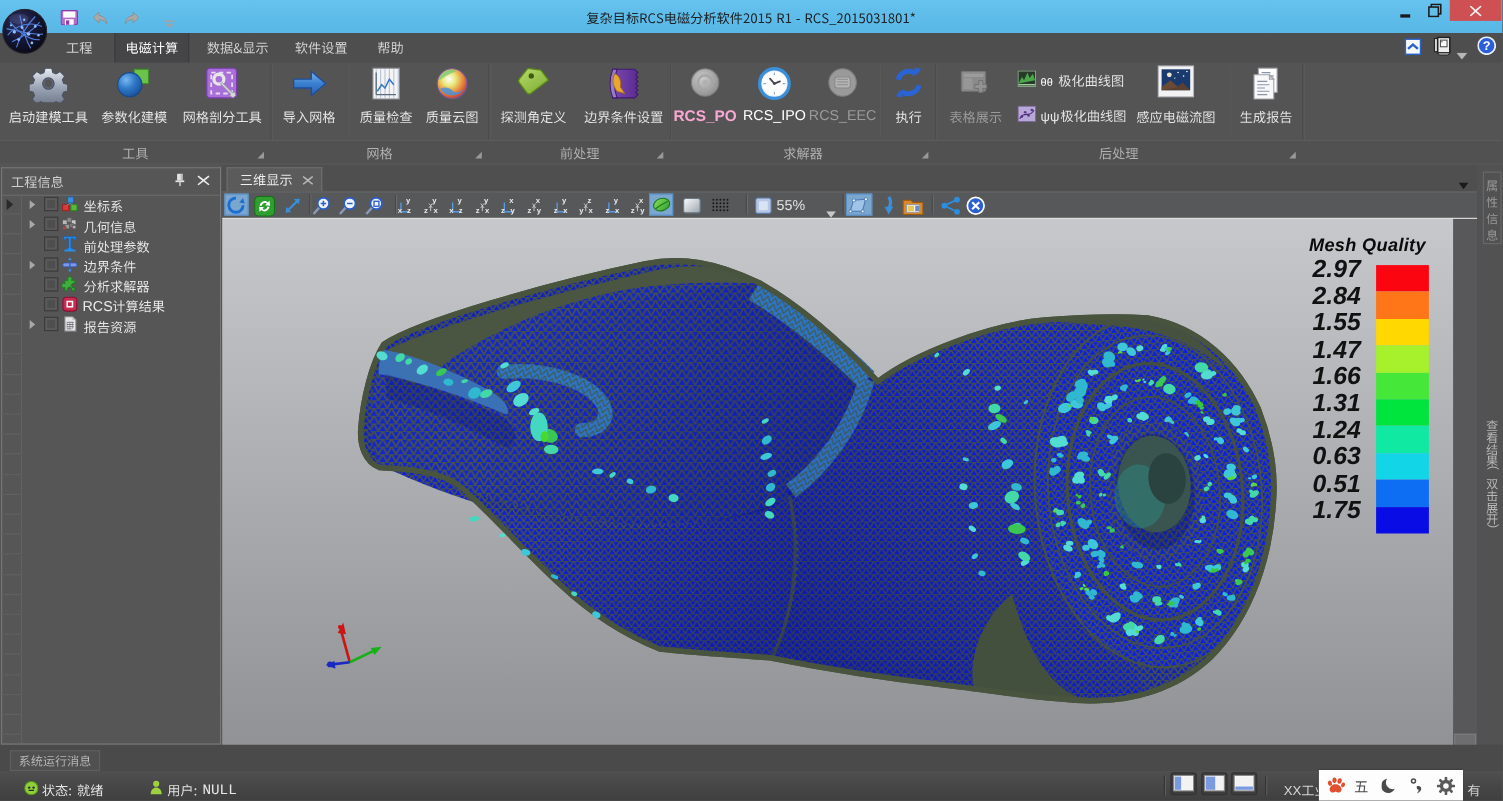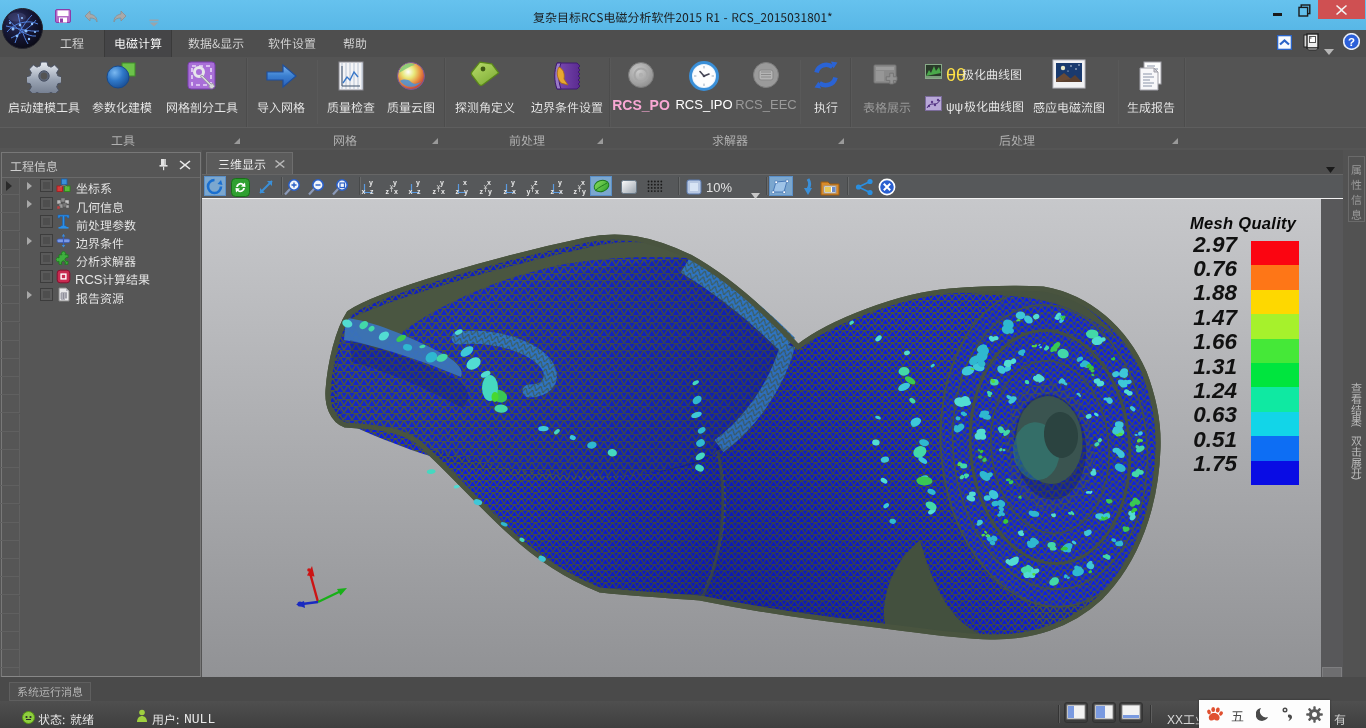--- a/index.html
+++ b/index.html
@@ -438,21 +438,21 @@
         <path transform="translate(0 0)" d="M3 0.9C3.3 0.8 3.7 0.6 7.1 -0.5C7 -0.6 7 -1 6.9 -1.2L4 -0.4L4 -3C4.7 -3.5 5.4 -4 5.9 -4.6C6.8 -2.1 8.5 -0.3 11 0.6C11.1 0.3 11.4 0 11.6 -0.2C10.4 -0.6 9.4 -1.2 8.6 -1.9C9.3 -2.4 10.2 -3 10.9 -3.6L10.2 -4.2C9.6 -3.6 8.8 -3 8.1 -2.5C7.5 -3.1 7.1 -3.8 6.8 -4.6L11.2 -4.6L11.2 -5.4L6.4 -5.4L6.4 -6.5L10.3 -6.5L10.3 -7.2L6.4 -7.2L6.4 -8.2L10.8 -8.2L10.8 -9L6.4 -9L6.4 -10.1L5.5 -10.1L5.5 -9L1.3 -9L1.3 -8.2L5.5 -8.2L5.5 -7.2L1.9 -7.2L1.9 -6.5L5.5 -6.5L5.5 -5.4L0.8 -5.4L0.8 -4.6L4.8 -4.6C3.6 -3.6 1.9 -2.7 0.4 -2.2C0.6 -2 0.9 -1.7 1 -1.5C1.7 -1.7 2.4 -2 3.1 -2.4L3.1 -0.7C3.1 -0.2 2.8 0 2.6 0.1C2.8 0.3 3 0.7 3 0.9Z"></path>
         <path transform="translate(12 0)" d="M6.9 -8L9.5 -8C9.2 -7.2 8.7 -6.6 8.1 -6C7.5 -6.5 7.1 -7.2 6.8 -7.8ZM2.4 -10.1L2.4 -7.5L0.6 -7.5L0.6 -6.7L2.3 -6.7C1.9 -5 1.1 -3.1 0.3 -2.1C0.5 -1.9 0.7 -1.5 0.8 -1.3C1.4 -2.1 2 -3.4 2.4 -4.8L2.4 0.9L3.3 0.9L3.3 -5.1C3.6 -4.6 4.1 -3.9 4.3 -3.6L4.8 -4.3C4.6 -4.6 3.6 -5.8 3.3 -6.1L3.3 -6.7L4.6 -6.7L4.4 -6.4C4.6 -6.3 4.9 -6 5.1 -5.8C5.5 -6.2 5.9 -6.6 6.3 -7.1C6.6 -6.5 7 -5.9 7.5 -5.4C6.5 -4.5 5.3 -3.9 4.1 -3.5C4.3 -3.3 4.5 -3 4.6 -2.8C4.9 -2.9 5.2 -3 5.5 -3.1L5.5 1L6.4 1L6.4 0.4L9.7 0.4L9.7 0.9L10.6 0.9L10.6 -3.2L11.2 -3C11.3 -3.3 11.5 -3.6 11.7 -3.8C10.5 -4.1 9.5 -4.7 8.7 -5.4C9.6 -6.3 10.2 -7.3 10.7 -8.6L10.1 -8.8L9.9 -8.8L7.3 -8.8C7.5 -9.1 7.7 -9.5 7.8 -9.9L7 -10.1C6.5 -8.9 5.7 -7.7 4.8 -6.8L4.8 -7.5L3.3 -7.5L3.3 -10.1ZM6.4 -0.3L6.4 -2.7L9.7 -2.7L9.7 -0.3ZM6.1 -3.4C6.8 -3.8 7.5 -4.3 8.1 -4.8C8.7 -4.3 9.4 -3.8 10.2 -3.4Z"></path>
         <path transform="translate(24 0)" d="M3.8 1L3.8 1C4 0.8 4.4 0.7 7.4 0C7.4 -0.2 7.4 -0.6 7.4 -0.8L4.8 -0.2L4.8 -2.7L6.5 -2.7C7.3 -0.8 8.8 0.4 11 1C11.1 0.7 11.3 0.4 11.5 0.2C10.5 0 9.6 -0.4 8.8 -0.9C9.5 -1.2 10.2 -1.7 10.8 -2.1L10.1 -2.6C9.6 -2.2 8.9 -1.7 8.3 -1.4C7.9 -1.8 7.6 -2.2 7.3 -2.7L11.4 -2.7L11.4 -3.5L8.9 -3.5L8.9 -4.7L10.9 -4.7L10.9 -5.5L8.9 -5.5L8.9 -6.6L8 -6.6L8 -5.5L5.6 -5.5L5.6 -6.6L4.8 -6.6L4.8 -5.5L3 -5.5L3 -4.7L4.8 -4.7L4.8 -3.5L2.7 -3.5L2.7 -2.7L4 -2.7L4 -0.7C4 -0.2 3.6 0.1 3.4 0.2C3.5 0.4 3.7 0.8 3.8 1ZM5.6 -4.7L8 -4.7L8 -3.5L5.6 -3.5ZM2.6 -8.7L9.8 -8.7L9.8 -7.5L2.6 -7.5ZM1.7 -9.5L1.7 -6C1.7 -4.1 1.6 -1.4 0.4 0.5C0.6 0.6 1 0.8 1.2 1C2.4 -1 2.6 -3.9 2.6 -6L2.6 -6.7L10.7 -6.7L10.7 -9.5Z"></path>
         <path transform="translate(36 0)" d="M2.8 -4.2C2.3 -2.9 1.4 -1.5 0.4 -0.7C0.6 -0.6 1.1 -0.3 1.2 -0.1C2.2 -1.1 3.1 -2.5 3.7 -4ZM8.2 -3.8C9.1 -2.7 10 -1.1 10.3 -0.1L11.2 -0.5C10.8 -1.5 9.9 -3.1 9 -4.2ZM1.8 -9.2L1.8 -8.3L10.2 -8.3L10.2 -9.2ZM0.7 -6.3L0.7 -5.4L5.5 -5.4L5.5 -0.2C5.5 0 5.5 0 5.2 0C5 0 4.2 0 3.4 0C3.6 0.3 3.7 0.7 3.7 0.9C4.8 0.9 5.5 0.9 5.9 0.8C6.4 0.6 6.5 0.4 6.5 -0.2L6.5 -5.4L11.3 -5.4L11.3 -6.3Z"></path>
       </svg></div>
     <div class="abs" style="left:925px;top:64px;"><svg width="17" height="15" viewBox="0 0 17 15">
         <rect x="0.5" y="0.5" width="16" height="14" fill="#2a3a2a" stroke="#8a8"></rect>
         <path d="M1 12 l3-6 2 3 3-7 2 5 3-4 2 6z" fill="#4aa84a"></path>
         <path d="M1 13 h15" stroke="#cfc" stroke-width="1"></path>
       </svg></div>
-    <div class="abs" style="left:946px;top:65px;"><span style="font-size:18px;color:#fde047;font-family:'Liberation Sans'">θθ</span></div>
+    <div class="abs" style="left:946px;top:65px;"><span style="font-size:10px;color:#ffffff;font-family:'Liberation Sans'">θθ</span></div>
     <div class="abs" style="left:962px;top:65px;"><svg class="ct" style="vertical-align:-0.21em" width="60" height="15" viewBox="0 -12 60 15" fill="#e8e8e8">
         <path transform="translate(0 0)" d="M2.4 -10.1L2.4 -7.8L0.7 -7.8L0.7 -6.9L2.3 -6.9C1.9 -5.3 1.1 -3.4 0.4 -2.4C0.5 -2.1 0.8 -1.8 0.9 -1.5C1.4 -2.3 1.9 -3.6 2.4 -4.9L2.4 0.9L3.2 0.9L3.2 -5.5C3.5 -4.9 3.9 -4.1 4.1 -3.8L4.6 -4.4C4.4 -4.8 3.5 -6.2 3.2 -6.6L3.2 -6.9L4.5 -6.9L4.5 -7.8L3.2 -7.8L3.2 -10.1ZM4.6 -9.3L4.6 -8.5L6 -8.5C5.9 -4.5 5.4 -1.4 3.5 0.4C3.7 0.6 4.1 0.8 4.2 1C5.5 -0.3 6.1 -2 6.5 -4.2C6.9 -3.1 7.4 -2.2 8.1 -1.4C7.4 -0.7 6.6 -0.1 5.8 0.3C6 0.4 6.3 0.8 6.4 1C7.2 0.6 8 0 8.7 -0.7C9.3 0 10.1 0.5 11 0.9C11.1 0.7 11.4 0.4 11.6 0.2C10.7 -0.2 9.9 -0.7 9.2 -1.4C10.1 -2.5 10.8 -4 11.1 -5.8L10.6 -6.1L10.4 -6L9.1 -6C9.4 -7 9.7 -8.3 9.9 -9.3ZM6.9 -8.5L8.9 -8.5C8.6 -7.3 8.3 -6.1 8 -5.2L10.1 -5.2C9.8 -4 9.3 -2.9 8.7 -2.1C7.8 -3.1 7.1 -4.5 6.7 -6C6.8 -6.8 6.8 -7.6 6.9 -8.5Z"></path>
         <path transform="translate(12 0)" d="M10.4 -8.3C9.6 -7.1 8.4 -5.9 7.2 -4.9L7.2 -9.9L6.2 -9.9L6.2 -4.2C5.4 -3.6 4.6 -3.1 3.9 -2.8C4.1 -2.6 4.4 -2.3 4.5 -2.1C5.1 -2.4 5.6 -2.7 6.2 -3L6.2 -1C6.2 0.4 6.6 0.7 7.8 0.7C8 0.7 9.6 0.7 9.9 0.7C11.2 0.7 11.4 0 11.5 -2.3C11.3 -2.4 10.9 -2.6 10.6 -2.7C10.6 -0.7 10.5 -0.2 9.8 -0.2C9.5 -0.2 8.1 -0.2 7.8 -0.2C7.3 -0.2 7.2 -0.3 7.2 -0.9L7.2 -3.7C8.7 -4.8 10.2 -6.2 11.3 -7.8ZM3.8 -10.1C3 -8.2 1.8 -6.5 0.5 -5.3C0.7 -5.1 1 -4.6 1.1 -4.4C1.6 -4.9 2 -5.4 2.5 -6L2.5 1L3.4 1L3.4 -7.4C3.9 -8.2 4.3 -9 4.6 -9.8Z"></path>
         <path transform="translate(24 0)" d="M7 -10L7 -7.7L4.9 -7.7L4.9 -10L4.1 -10L4.1 -7.7L1.2 -7.7L1.2 1L2 1L2 0.2L10 0.2L10 0.9L10.9 0.9L10.9 -7.7L7.8 -7.7L7.8 -10ZM2 -0.7L2 -3.3L4.1 -3.3L4.1 -0.7ZM10 -0.7L7.8 -0.7L7.8 -3.3L10 -3.3ZM4.9 -0.7L4.9 -3.3L7 -3.3L7 -0.7ZM2 -4.2L2 -6.8L4.1 -6.8L4.1 -4.2ZM10 -4.2L7.8 -4.2L7.8 -6.8L10 -6.8ZM4.9 -4.2L4.9 -6.8L7 -6.8L7 -4.2Z"></path>
         <path transform="translate(36 0)" d="M0.6 -0.6L0.8 0.2C1.9 -0.1 3.4 -0.6 4.8 -1L4.6 -1.7C3.2 -1.3 1.6 -0.9 0.6 -0.6ZM8.4 -9.4C9 -9.1 9.8 -8.6 10.2 -8.3L10.7 -8.8C10.3 -9.2 9.6 -9.6 9 -9.9ZM0.9 -5.1C1 -5.2 1.3 -5.2 2.8 -5.4C2.3 -4.6 1.8 -4 1.6 -3.8C1.2 -3.4 0.9 -3.1 0.6 -3C0.8 -2.8 0.9 -2.4 0.9 -2.2C1.2 -2.3 1.6 -2.4 4.6 -3.1C4.6 -3.2 4.6 -3.6 4.6 -3.8L2.2 -3.4C3.1 -4.5 4 -5.8 4.8 -7.1L4.1 -7.6C3.8 -7.1 3.6 -6.7 3.3 -6.2L1.8 -6.1C2.5 -7.1 3.2 -8.4 3.7 -9.6L2.9 -10C2.4 -8.6 1.5 -7.1 1.2 -6.7C1 -6.3 0.8 -6 0.6 -5.9C0.7 -5.7 0.8 -5.3 0.9 -5.1ZM10.6 -4.2C10.2 -3.4 9.5 -2.7 8.7 -2.1C8.5 -2.8 8.4 -3.5 8.3 -4.4L11.3 -5L11.2 -5.8L8.1 -5.2C8.1 -5.7 8 -6.2 8 -6.8L11 -7.2L10.8 -8L7.9 -7.6C7.9 -8.4 7.9 -9.2 7.9 -10.1L7 -10.1C7 -9.2 7 -8.3 7.1 -7.5L5.2 -7.2L5.3 -6.4L7.1 -6.7C7.2 -6.1 7.2 -5.6 7.3 -5.1L5 -4.6L5.1 -3.8L7.4 -4.2C7.5 -3.2 7.7 -2.3 8 -1.6C7 -0.9 5.8 -0.4 4.6 0C4.8 0.2 5 0.5 5.1 0.7C6.3 0.3 7.3 -0.2 8.3 -0.8C8.8 0.3 9.4 0.9 10.3 0.9C11.1 0.9 11.4 0.5 11.6 -0.8C11.4 -0.9 11.1 -1.1 10.9 -1.3C10.8 -0.2 10.7 0 10.4 0C9.9 0 9.4 -0.4 9 -1.3C10 -2 10.8 -2.9 11.4 -3.8Z"></path>
         <path transform="translate(48 0)" d="M4.5 -3.3C5.5 -3.1 6.7 -2.7 7.4 -2.4L7.7 -3C7.1 -3.3 5.8 -3.7 4.9 -3.9ZM3.3 -1.8C5 -1.6 7 -1.1 8.2 -0.7L8.6 -1.4C7.4 -1.8 5.3 -2.3 3.7 -2.4ZM1 -9.6L1 1L1.9 1L1.9 0.5L10.1 0.5L10.1 1L11 1L11 -9.6ZM1.9 -0.3L1.9 -8.7L10.1 -8.7L10.1 -0.3ZM5 -8.5C4.4 -7.5 3.3 -6.6 2.3 -6C2.5 -5.8 2.8 -5.6 2.9 -5.4C3.3 -5.7 3.7 -6 4 -6.3C4.4 -5.9 4.8 -5.5 5.3 -5.2C4.3 -4.7 3.2 -4.4 2.1 -4.2C2.2 -4 2.4 -3.6 2.5 -3.4C3.7 -3.7 5 -4.1 6.1 -4.8C7.1 -4.2 8.2 -3.8 9.4 -3.6C9.5 -3.8 9.7 -4.1 9.9 -4.2C8.8 -4.4 7.8 -4.8 6.8 -5.2C7.7 -5.8 8.5 -6.5 9 -7.3L8.5 -7.6L8.3 -7.5L5.2 -7.5C5.4 -7.8 5.6 -8 5.7 -8.2ZM4.5 -6.8L4.6 -6.8L7.7 -6.8C7.3 -6.4 6.7 -6 6.1 -5.6C5.5 -5.9 4.9 -6.3 4.5 -6.8Z"></path>
       </svg></div>
     <div class="abs" style="left:925px;top:96px;"><svg width="17" height="15" viewBox="0 0 17 15">
         <rect x="0.5" y="0.5" width="16" height="14" fill="#b8a8d8" stroke="#7a6a9a"></rect>
         <g fill="#5a3a8a">
@@ -864,21 +864,21 @@
         <circle cx="15.3" cy="3.5" r="0.9" fill="#1a1a1a"></circle>
         <circle cx="15.3" cy="6.7" r="0.9" fill="#1a1a1a"></circle>
         <circle cx="15.3" cy="9.9" r="0.9" fill="#1a1a1a"></circle>
         <circle cx="15.3" cy="13.1" r="0.9" fill="#1a1a1a"></circle>
       </svg></div>
     <div class="vsep" style="left:678px;top:177px"></div>
     <div class="abs" style="left:686px;top:179px;"><svg width="16" height="16" viewBox="0 0 16 16">
         <rect x="1" y="1" width="14" height="14" rx="2" fill="#b8c8e2" stroke="#5a7ab0"></rect>
         <rect x="4" y="4" width="8" height="8" fill="#d8e4f4"></rect>
       </svg></div>
-    <div class="abs" style="left:706px;top:178px;"><span style="font-size:13px;color:#e2e2e2;font-family:'Liberation Sans'">10%</span></div>
+    <div class="abs" style="left:706px;top:178px;"><span style="font-size:13px;color:#e2e2e2;font-family:'Liberation Sans'">55%</span></div>
     <div class="abs" style="left:751px;top:185px;"><svg width="9" height="6" viewBox="0 0 9 6">
         <path d="M0 0h9L4.5 6z" fill="#c8c8c8"></path>
       </svg></div>
     <div class="vsep" style="left:766px;top:177px"></div>
     <div class="vbtn-sel" style="left:769px;top:176px;width:24px;height:20px"></div>
     <div class="abs" style="left:771px;top:178px;"><svg width="19" height="18" viewBox="0 0 19 18">
         <path d="M2 14 L5 4 L16 3 L13 14z" fill="#9fc4e8" stroke="#4a7ab8"></path>
         <g fill="#fff" stroke="#4a7ab8" stroke-width="0.6">
           <rect x="1" y="13" width="2.4" height="2.4"></rect>
           <rect x="4" y="3" width="2.4" height="2.4"></rect>
@@ -1466,22 +1466,22 @@
 <path d="M318 602 L341 591" stroke="#18b018"></path>
           <path d="M347 588 l-10 1 3.5 6.5z" fill="#18b018" stroke="none"></path>
 <path d="M318 602 L302 604" stroke="#1a2ac0"></path>
           <path d="M296 604.5 l8-3.5 1 7z" fill="#1a2ac0" stroke="none"></path>
 <circle cx="309" cy="570" r="1.8" fill="#cc1414" stroke="none"></circle>
           <circle cx="300" cy="604" r="2.6" fill="#1a2ac0" stroke="none"></circle>
         </g>
       </svg>
       <div class="abs" style="left:988px;top:15px;font-family:'Liberation Sans';font-weight:bold;font-style:italic;font-size:16.5px;color:#0a0a0a;letter-spacing:0.3px">Mesh Quality</div>
       <div class="abs" style="left:933px;top:33.5px;width:102px;text-align:right;font-family:'Liberation Sans';font-weight:bold;font-style:italic;font-size:22.5px;color:#111;line-height:24.4px">2.97</div>
-      <div class="abs" style="left:933px;top:57.9px;width:102px;text-align:right;font-family:'Liberation Sans';font-weight:bold;font-style:italic;font-size:22.5px;color:#111;line-height:24.4px">0.76</div>
-      <div class="abs" style="left:933px;top:82.3px;width:102px;text-align:right;font-family:'Liberation Sans';font-weight:bold;font-style:italic;font-size:22.5px;color:#111;line-height:24.4px">1.88</div>
+      <div class="abs" style="left:933px;top:57.9px;width:102px;text-align:right;font-family:'Liberation Sans';font-weight:bold;font-style:italic;font-size:22.5px;color:#111;line-height:24.4px">2.84</div>
+      <div class="abs" style="left:933px;top:82.3px;width:102px;text-align:right;font-family:'Liberation Sans';font-weight:bold;font-style:italic;font-size:22.5px;color:#111;line-height:24.4px">1.55</div>
       <div class="abs" style="left:933px;top:106.7px;width:102px;text-align:right;font-family:'Liberation Sans';font-weight:bold;font-style:italic;font-size:22.5px;color:#111;line-height:24.4px">1.47</div>
       <div class="abs" style="left:933px;top:131.1px;width:102px;text-align:right;font-family:'Liberation Sans';font-weight:bold;font-style:italic;font-size:22.5px;color:#111;line-height:24.4px">1.66</div>
       <div class="abs" style="left:933px;top:155.5px;width:102px;text-align:right;font-family:'Liberation Sans';font-weight:bold;font-style:italic;font-size:22.5px;color:#111;line-height:24.4px">1.31</div>
       <div class="abs" style="left:933px;top:179.9px;width:102px;text-align:right;font-family:'Liberation Sans';font-weight:bold;font-style:italic;font-size:22.5px;color:#111;line-height:24.4px">1.24</div>
       <div class="abs" style="left:933px;top:204.3px;width:102px;text-align:right;font-family:'Liberation Sans';font-weight:bold;font-style:italic;font-size:22.5px;color:#111;line-height:24.4px">0.63</div>
       <div class="abs" style="left:933px;top:228.7px;width:102px;text-align:right;font-family:'Liberation Sans';font-weight:bold;font-style:italic;font-size:22.5px;color:#111;line-height:24.4px">0.51</div>
       <div class="abs" style="left:933px;top:253.1px;width:102px;text-align:right;font-family:'Liberation Sans';font-weight:bold;font-style:italic;font-size:22.5px;color:#111;line-height:24.4px">1.75</div>
       <div class="abs" style="left:1049px;top:42px;width:48px;height:24.4px;background:#fb0511"></div>
       <div class="abs" style="left:1049px;top:66.4px;width:48px;height:24.4px;background:#fe7617"></div>
       <div class="abs" style="left:1049px;top:90.8px;width:48px;height:24.4px;background:#fed800"></div>

